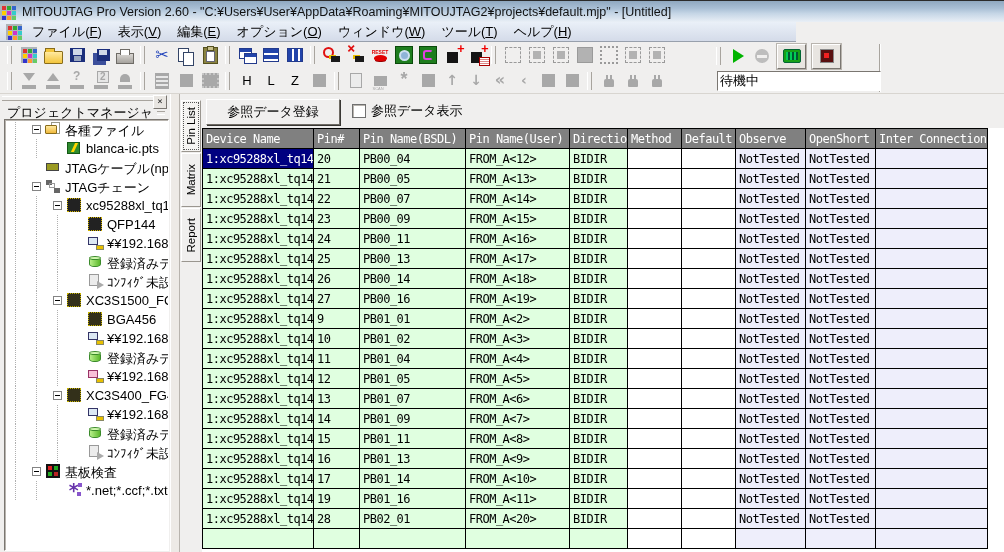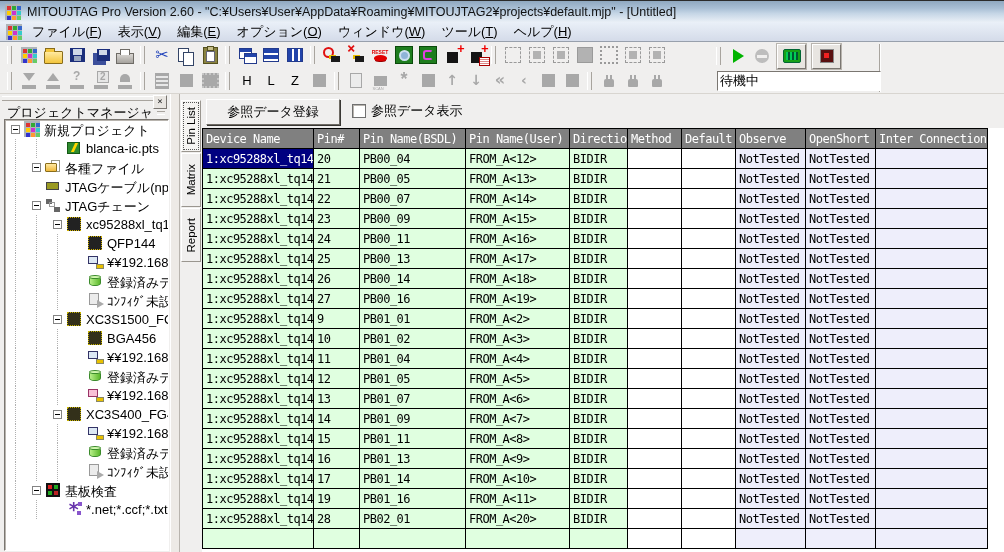--- a/index.html
+++ b/index.html
@@ -1,24 +1,24 @@
 <!DOCTYPE html>
 <html><head>
 <meta charset="utf-8">
 <style>
   html,body{margin:0;padding:0;}
   body{width:1004px;height:552px;overflow:hidden;position:relative;
        font-family:"Liberation Sans", sans-serif;background:#F0EFEE;font-size:13px;color:#000;}
   
   #titlebar{position:absolute;left:0;top:0;width:1004px;height:22px;
     background:linear-gradient(#8FA8C0 0%,#A9BFD5 35%,#C6D6E6 60%,#E9EFF6 100%);
-    border-top:1px solid #2b2b2b;box-sizing:border-box;display:flex;align-items:center;gap:6px;padding-left:5px;}
+    border-top:1px solid #2b2b2b;box-sizing:border-box;display:flex;align-items:center;gap:6px;}
   #titlebar .ttext{font-size:12.5px;color:#111;white-space:nowrap;}
   
-  #menubar{position:absolute;left:0;top:22px;width:1004px;height:20px;
+  #menubar{position:absolute;left:0;top:22px;width:796px;height:20px;
     background:linear-gradient(#EAF0F8,#D4DBE9);border-bottom:1px solid #98A0AC;
     box-sizing:border-box;display:flex;align-items:center;gap:2px;padding-left:6px;text-align:center;}
   .mitem{padding:1px 8px;white-space:nowrap;}
   .mitem u{text-decoration:underline;}
   
   .gridlogo{width:16px;height:16px;background:#AEB4B8;position:relative;display:inline-block;flex:0 0 16px;}
   .gridlogo::before{content:"";position:absolute;left:2px;top:2px;width:4px;height:4px;background:#D33;
     box-shadow:5px 0 #3A3,10px 0 #36C,0 5px #FC0,5px 5px #C3C,10px 5px #3CC,0 10px #33C,5px 10px #F93,10px 10px #6C6;}
   
   #tb1{position:absolute;left:0;top:42px;width:1004px;height:26px;background:#F0EFEE;
@@ -399,35 +399,30 @@
 <div id="main">
   <div id="leftpanel">
     <div id="panelgrip"></div>
     <div id="panelclose">×</div>
     <div id="paneltitle">
       <span class="pt">プロジェクトマネージャ</span>
       <span class="pline"></span>
     </div>
     <div id="treebox">
         <div class="trow">
-          <span class="exp" style="left: 6px;"></span>
-          <span class="ti ti-project" style="left: 19px;"></span>
-          <span class="tlabel" style="left: 39px;">新規プロジェクト</span>
-        </div>
-        <div class="trow">
-          <span class="guide" style="left: 10px;"></span>
-          <span class="guide" style="left: 31px;"></span>
-          <span class="ti ti-pcb-file" style="left: 61px;"></span>
-          <span class="tlabel" style="left: 81px;">blanca-ic.pts</span>
-        </div>
-        <div class="trow">
           <span class="guide" style="left: 10px;"></span>
           <span class="exp" style="left: 27px;"></span>
           <span class="ti ti-folder" style="left: 40px;"></span>
           <span class="tlabel" style="left: 60px;">各種ファイル</span>
+        </div>
+        <div class="trow">
+          <span class="guide" style="left: 10px;"></span>
+          <span class="guide" style="left: 31px;"></span>
+          <span class="ti ti-pcb-file" style="left: 61px;"></span>
+          <span class="tlabel" style="left: 81px;">blanca-ic.pts</span>
         </div>
         <div class="trow">
           <span class="guide" style="left: 10px;"></span>
           <span class="ti ti-cable" style="left: 40px;"></span>
           <span class="tlabel" style="left: 60px;">JTAGケーブル(np1010)</span>
         </div>
         <div class="trow">
           <span class="guide" style="left: 10px;"></span>
           <span class="exp" style="left: 27px;"></span>
           <span class="ti ti-chain" style="left: 40px;"></span>

